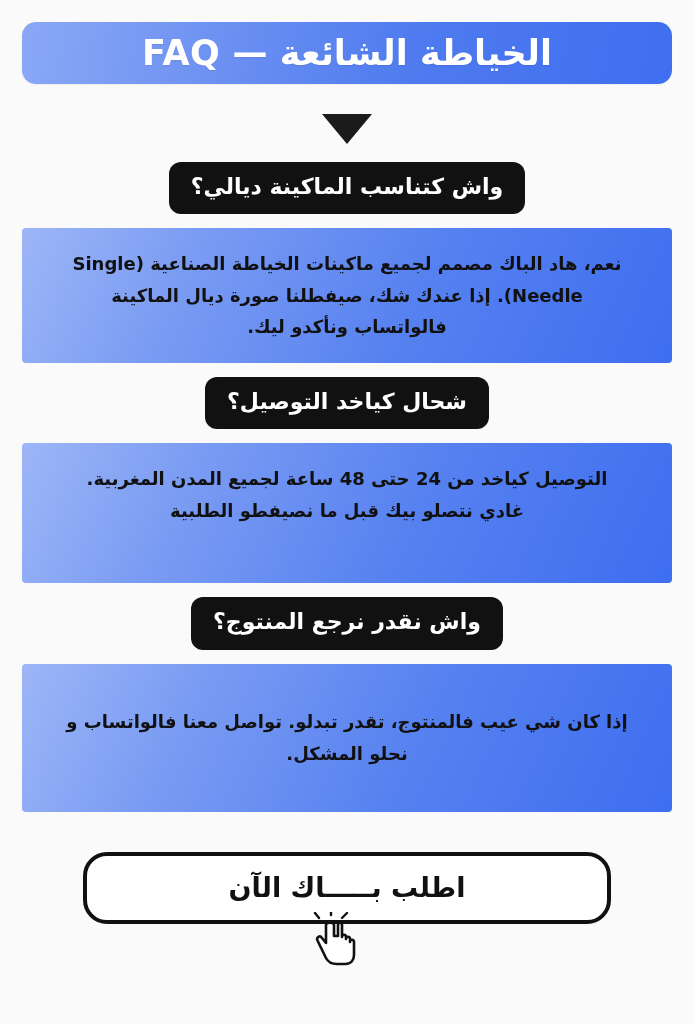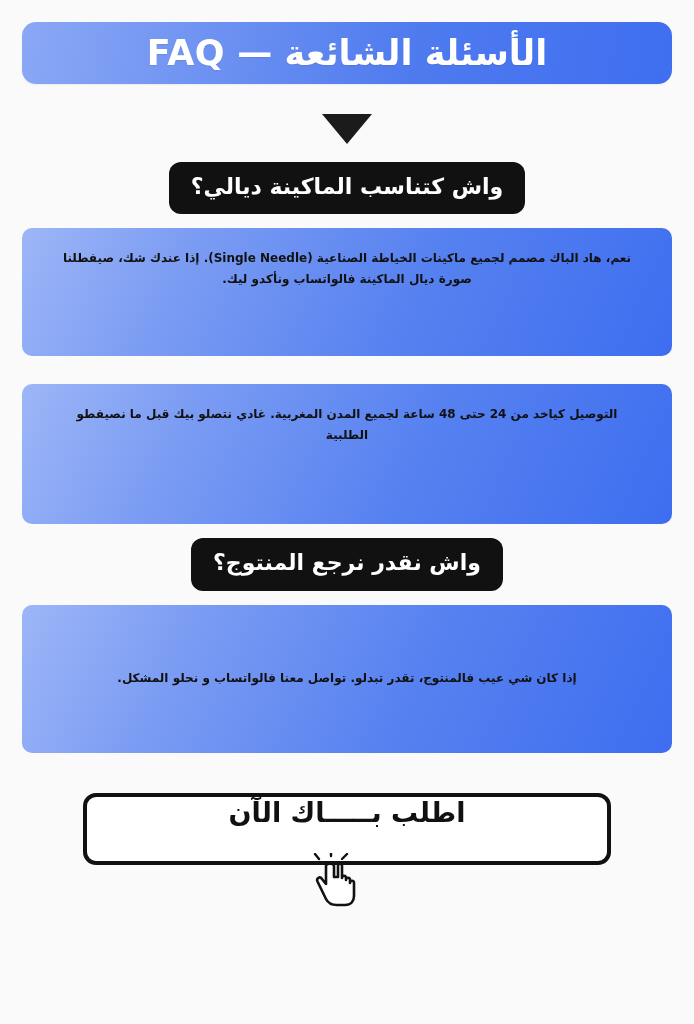--- a/index.html
+++ b/index.html
@@ -76,24 +76,24 @@
     max-width: 100%;
     box-sizing: border-box;
     line-height: 1.2;
   }
   .q-row {
     display: flex;
     justify-content: center;
   }
   .answer {
     margin-top: 14px;
-    border-radius: 10px;
+    border-radius: 4px;
     background: linear-gradient(115deg, #9db6f7 0%, #7b9cf3 25%, #5681f0 60%, #3e6ef0 100%);
     color: #111111;
-    font-size: 12px;
+    font-size: 18px;
     font-weight: bold;
     line-height: 1.75;
     padding: 20px 40px;
     box-sizing: border-box;
     text-align: center;
   }
   .answer.tall-1 { min-height: 128px; }
   .answer.tall-2 { min-height: 140px; display: flex; align-items: flex-start; justify-content: flex-start; }
   .answer.tall-3 { min-height: 148px; display: flex; align-items: center; justify-content: center; }
 
@@ -104,24 +104,25 @@
   
   .cta-wrap {
     margin-top: 26px;
     display: flex;
     justify-content: center;
     position: relative;
   }
   .cta-button {
     width: 528px;
     height: 72px;
-    border-radius: 13px;
+    border-radius: 24px;
     border: 4px solid #111111;
     background: #ffffff;
     display: flex;
+    align-items: center;
     justify-content: center;
     box-sizing: border-box;
   }
   .cta-label {
     font-size: 27px;
     font-weight: bold;
     color: #111111;
     letter-spacing: 0.5px;
   }
   .cursor-icon {
@@ -132,37 +133,40 @@
     width: 54px;
     height: 60px;
   }
 </style>
 </head>
 <body>
 
 <div class="page">
 
   <div class="header-banner">
-    <div class="header-title">الأسئلة الشائعة — FAQ</div>
+    <div class="header-title">الخياطة الشائعة — FAQ</div>
   </div>
 
   <div class="arrow-wrap">
     <div class="arrow-down"></div>
   </div>
 
   <div class="faq-item">
     <div class="q-row">
       <div class="question">واش كتناسب الماكينة ديالي؟</div>
     </div>
     <div class="answer tall-1">
       <p>نعم، هاد الباك مصمم لجميع ماكينات الخياطة الصناعية (Single Needle). إذا عندك شك، صيفطلنا صورة ديال الماكينة فالواتساب ونأكدو ليك.</p>
     </div>
   </div>
 
   <div class="faq-item">
+    <div class="q-row">
+      <div class="question">شحال كياخد التوصيل؟</div>
+    </div>
     <div class="answer tall-2">
       <p>التوصيل كياخد من 24 حتى 48 ساعة لجميع المدن المغربية. غادي نتصلو بيك قبل ما نصيفطو الطلبية</p>
     </div>
   </div>
 
   <div class="faq-item">
     <div class="q-row">
       <div class="question">واش نقدر نرجع المنتوج؟</div>
     </div>
     <div class="answer tall-3">

